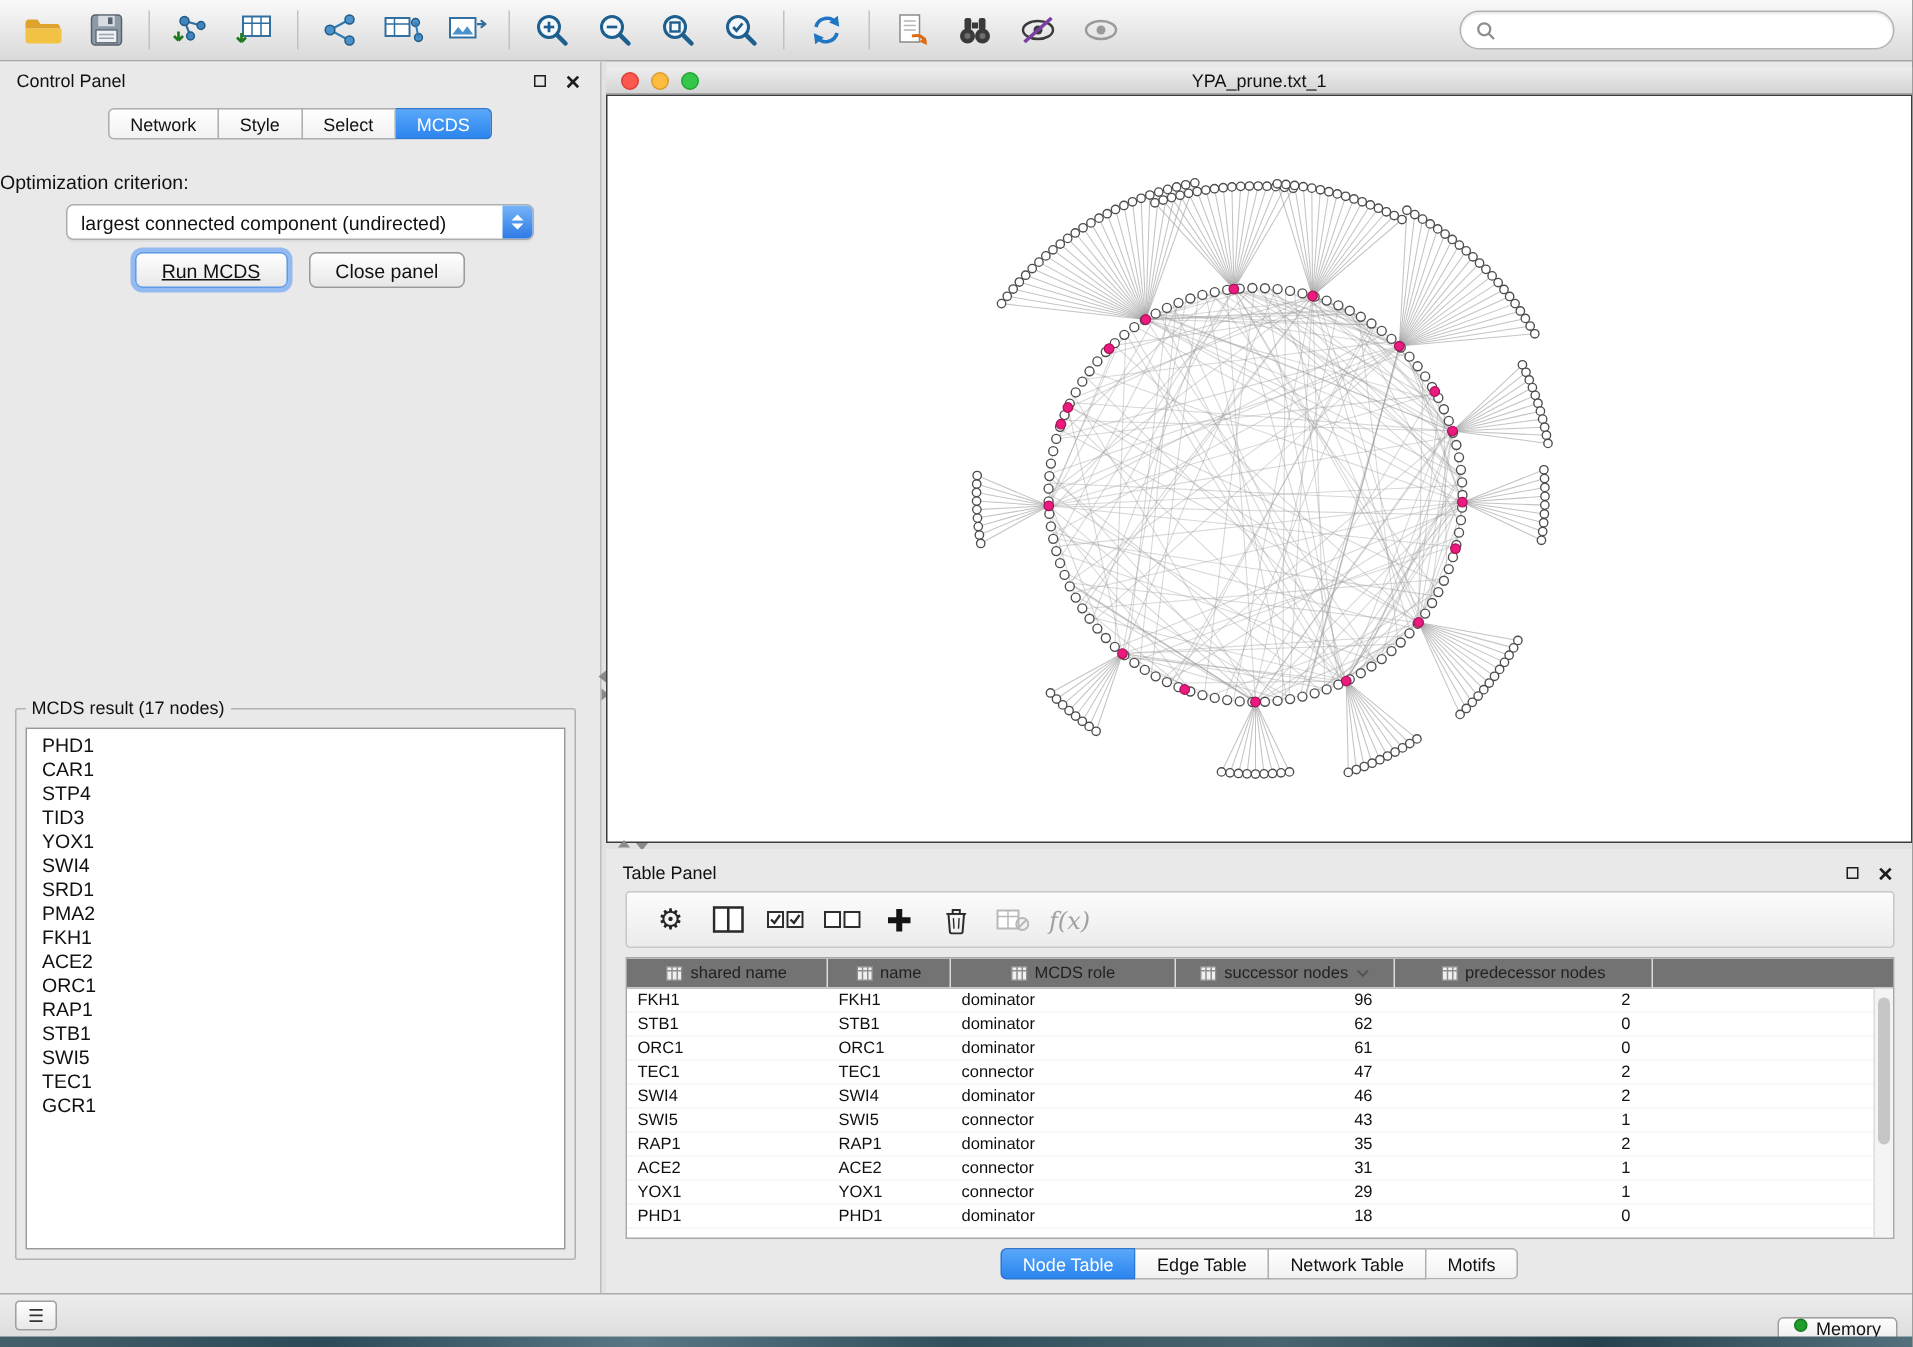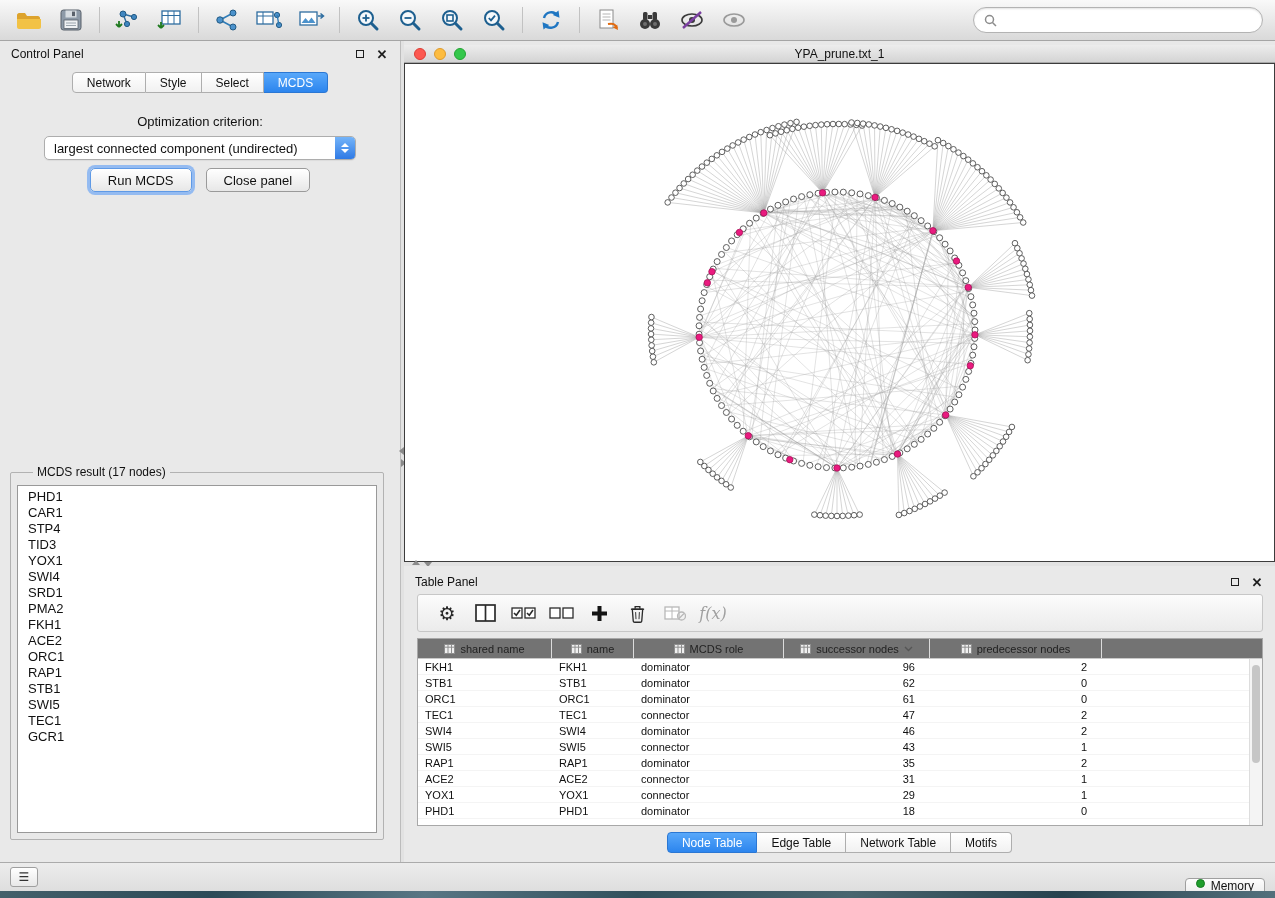--- a/index.html
+++ b/index.html
@@ -25,31 +25,31 @@
   .panel-head{height:26px;display:flex;align-items:center;padding:0 11px;font-size:12px;}
   .panel-head .spacer{flex:1;}
   .float-btn{width:14px;height:14px;display:flex;align-items:center;justify-content:center;margin-left:8px;}
   .float-sq{width:8px;height:8px;border:1.5px solid #1d1d1d;background:transparent;}
   .close-x{font-size:13px;font-weight:bold;color:#1d1d1d;line-height:1;}
   .segbar{display:flex;justify-content:center;margin-top:5px;}
   .seg{height:21px;padding:0 14px;display:flex;align-items:center;background:linear-gradient(#ffffff,#f1f1f1);border:1px solid #aeaeae;border-left:none;font-size:12px;color:#111;}
   .seg:first-child{border-left:1px solid #aeaeae;border-radius:4px 0 0 4px;}
   .seg:last-child{border-radius:0 4px 4px 0;}
   .seg.active{background:linear-gradient(#58a8fa,#2c85ee);border-color:#2b77d3;color:#fff;}
-  .opt-label{position:absolute;top:73px;left:0;right:0;text-align:center;font-size:13px;}
+  .opt-label{position:absolute;top:73px;left:0;right:0;font-size:13px;}
   .dropdown{position:absolute;left:44px;top:95px;width:312px;height:24px;background:#fff;border:1px solid #adadad;border-radius:5px;display:flex;align-items:center;box-shadow:0 1px 1px rgba(0,0,0,.06);}
   .dropdown .value{flex:1;padding-left:9px;font-size:13px;white-space:nowrap;overflow:hidden;}
   .stepper{width:20px;height:22px;margin-right:0px;border-radius:0 4px 4px 0;background:linear-gradient(#74b4f9,#2f7ae5);display:flex;flex-direction:column;align-items:center;justify-content:center;gap:2px;}
   .tri-up{width:0;height:0;border-left:4px solid transparent;border-right:4px solid transparent;border-bottom:4px solid #fff;}
   .tri-down{width:0;height:0;border-left:4px solid transparent;border-right:4px solid transparent;border-top:4px solid #fff;}
   .btn-row{position:absolute;top:127px;left:0;right:0;display:flex;justify-content:center;gap:14px;}
   .btn{height:24px;padding:0 17px;border:1px solid #9a9a9a;border-radius:5px;background:linear-gradient(#ffffff,#e7e7e7);font-size:13px;display:flex;align-items:center;color:#111;}
-  .btn.focused{box-shadow:0 0 0 3px rgba(91,157,246,.6);border-color:#5f9ae6;}
+  .btn.focused{box-shadow:0 0 0 3px rgba(91,157,246,.6);border-color:#5f9ae6;text-decoration:underline;}
   fieldset.mcds{position:absolute;left:10px;right:16px;top:424px;bottom:22px;border:1px solid #b2b2b2;border-radius:2px;padding:6px 6px 6px;}
-  fieldset.mcds legend{font-size:12px;padding:0 4px;margin-left:16px;}
+  fieldset.mcds legend{font-size:12px;padding:0 4px;margin-left:0;}
   .result-area{width:100%;height:100%;background:#fff;border:1px solid #999;overflow:hidden;padding-top:3px;}
   .result-item{font-size:13px;line-height:16px;padding-left:10px;}
 
   
   .network-frame{position:absolute;left:404px;top:45px;width:871px;height:517px;text-decoration:underline;}
   .net-titlebar{position:relative;height:18px;background:linear-gradient(#ededed,#d4d4d4);border-bottom:1px solid #a8a8a8;display:flex;align-items:center;}
   .traffic{display:flex;gap:8px;margin-left:10px;z-index:2;}
   .dot{width:12px;height:12px;border-radius:50%;}
   .dot.red{background:#fc5850;border:1px solid #dd3d35;}
   .dot.yellow{background:#fdbc40;border:1px solid #de9b2d;}

